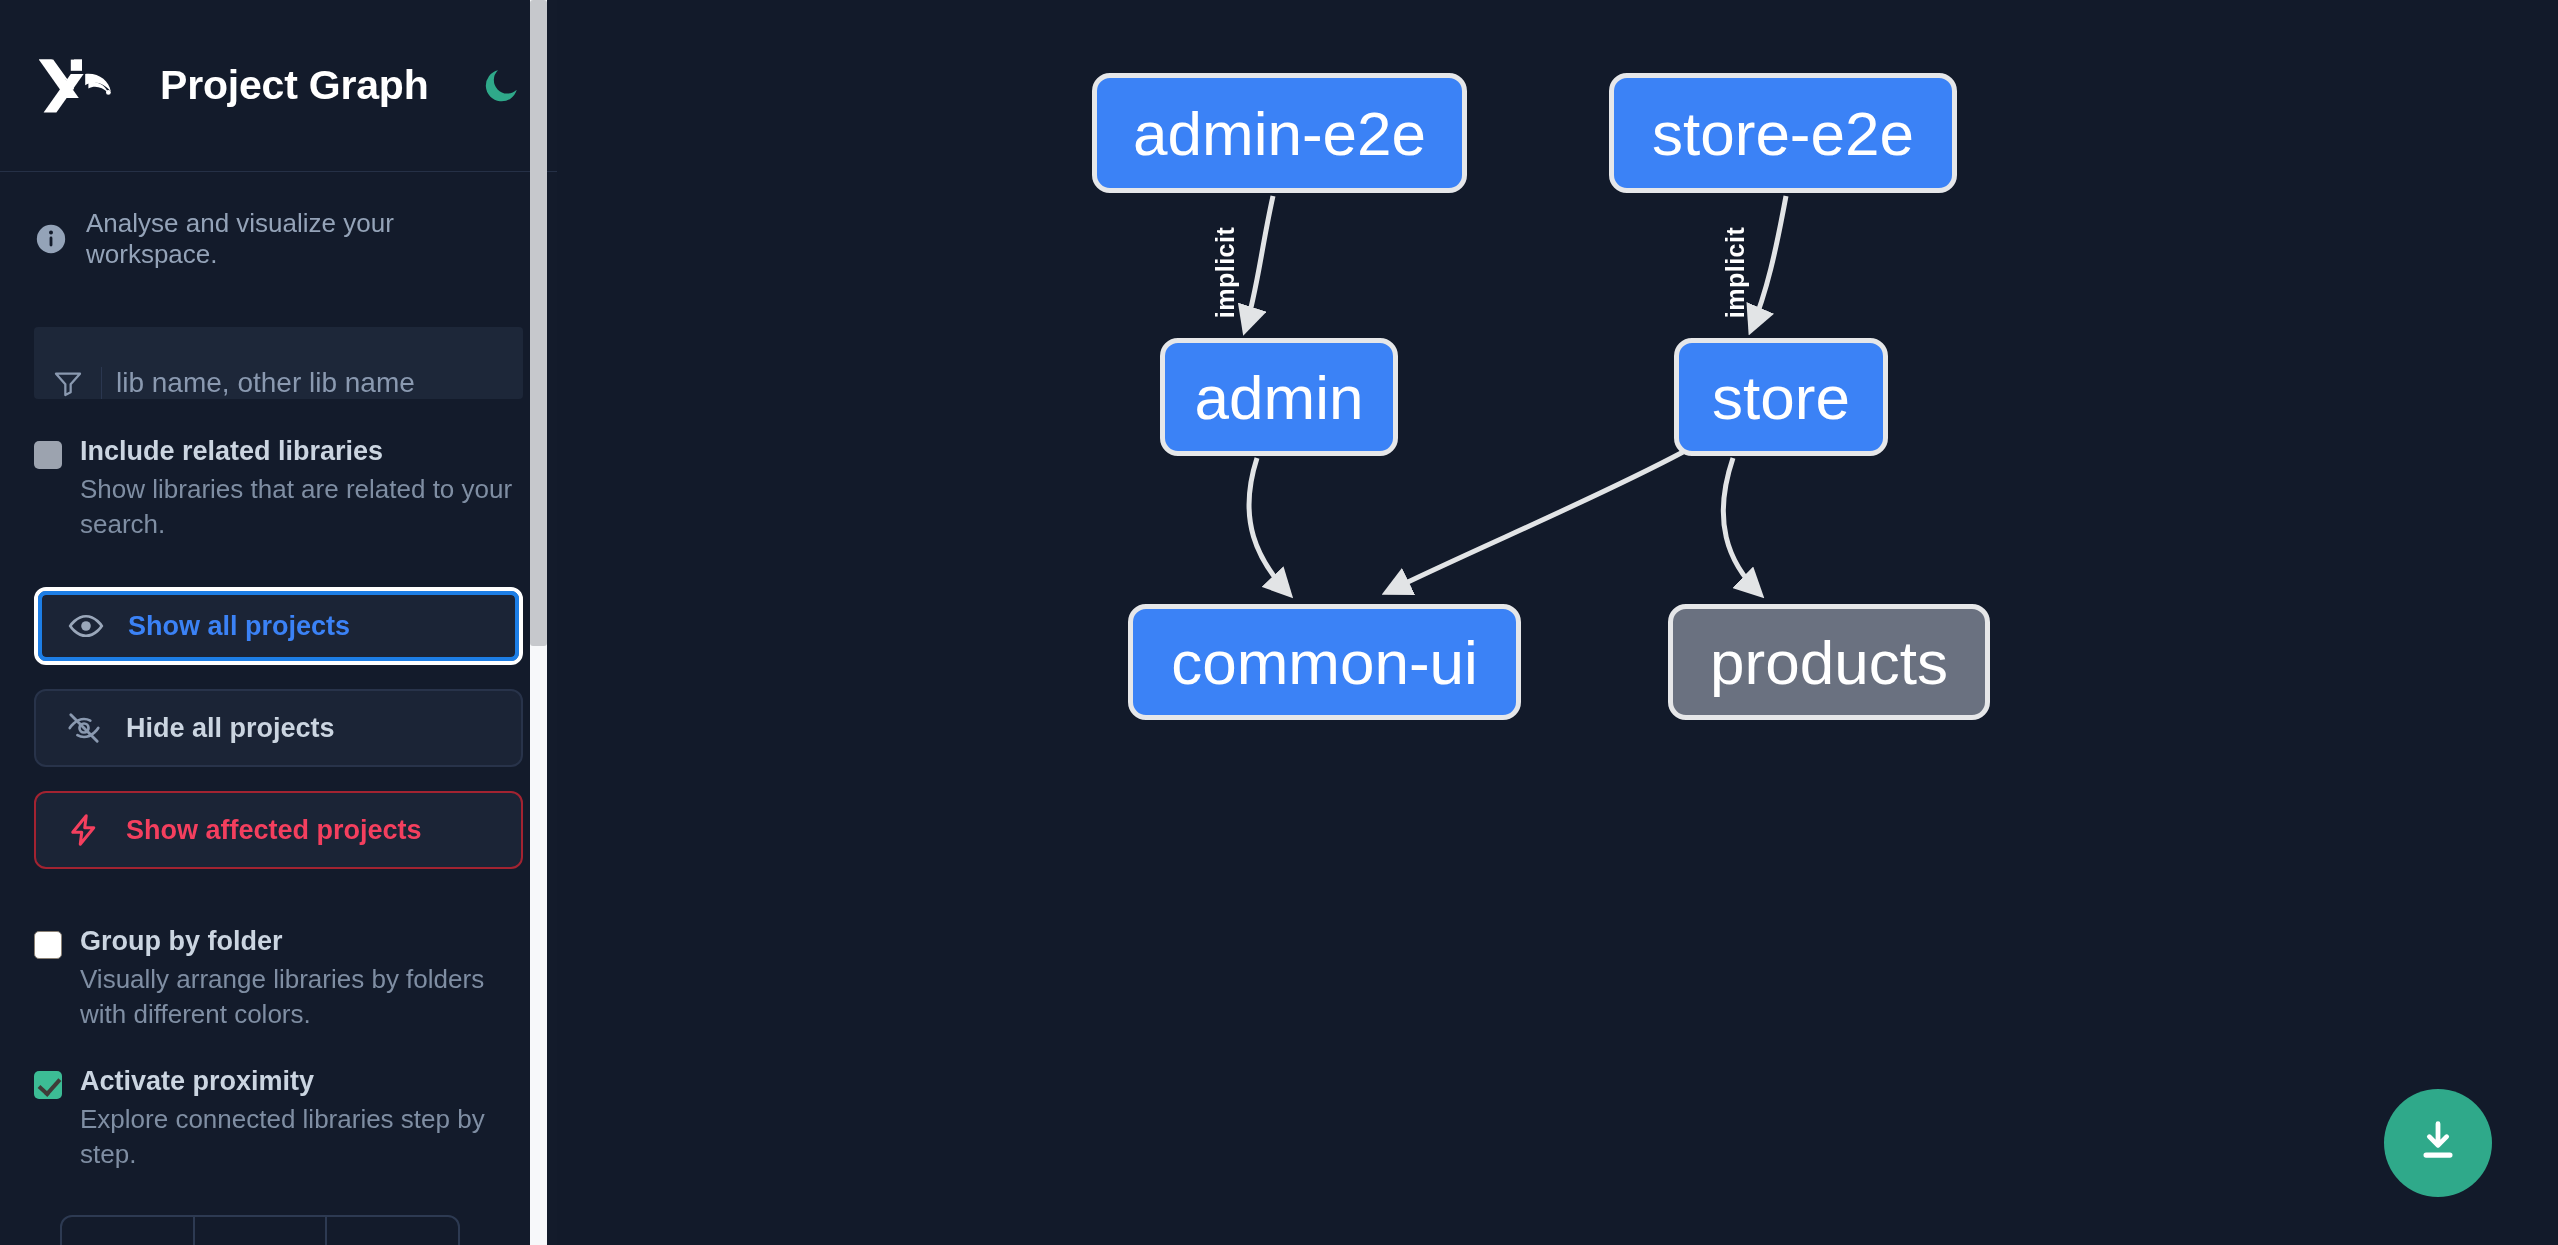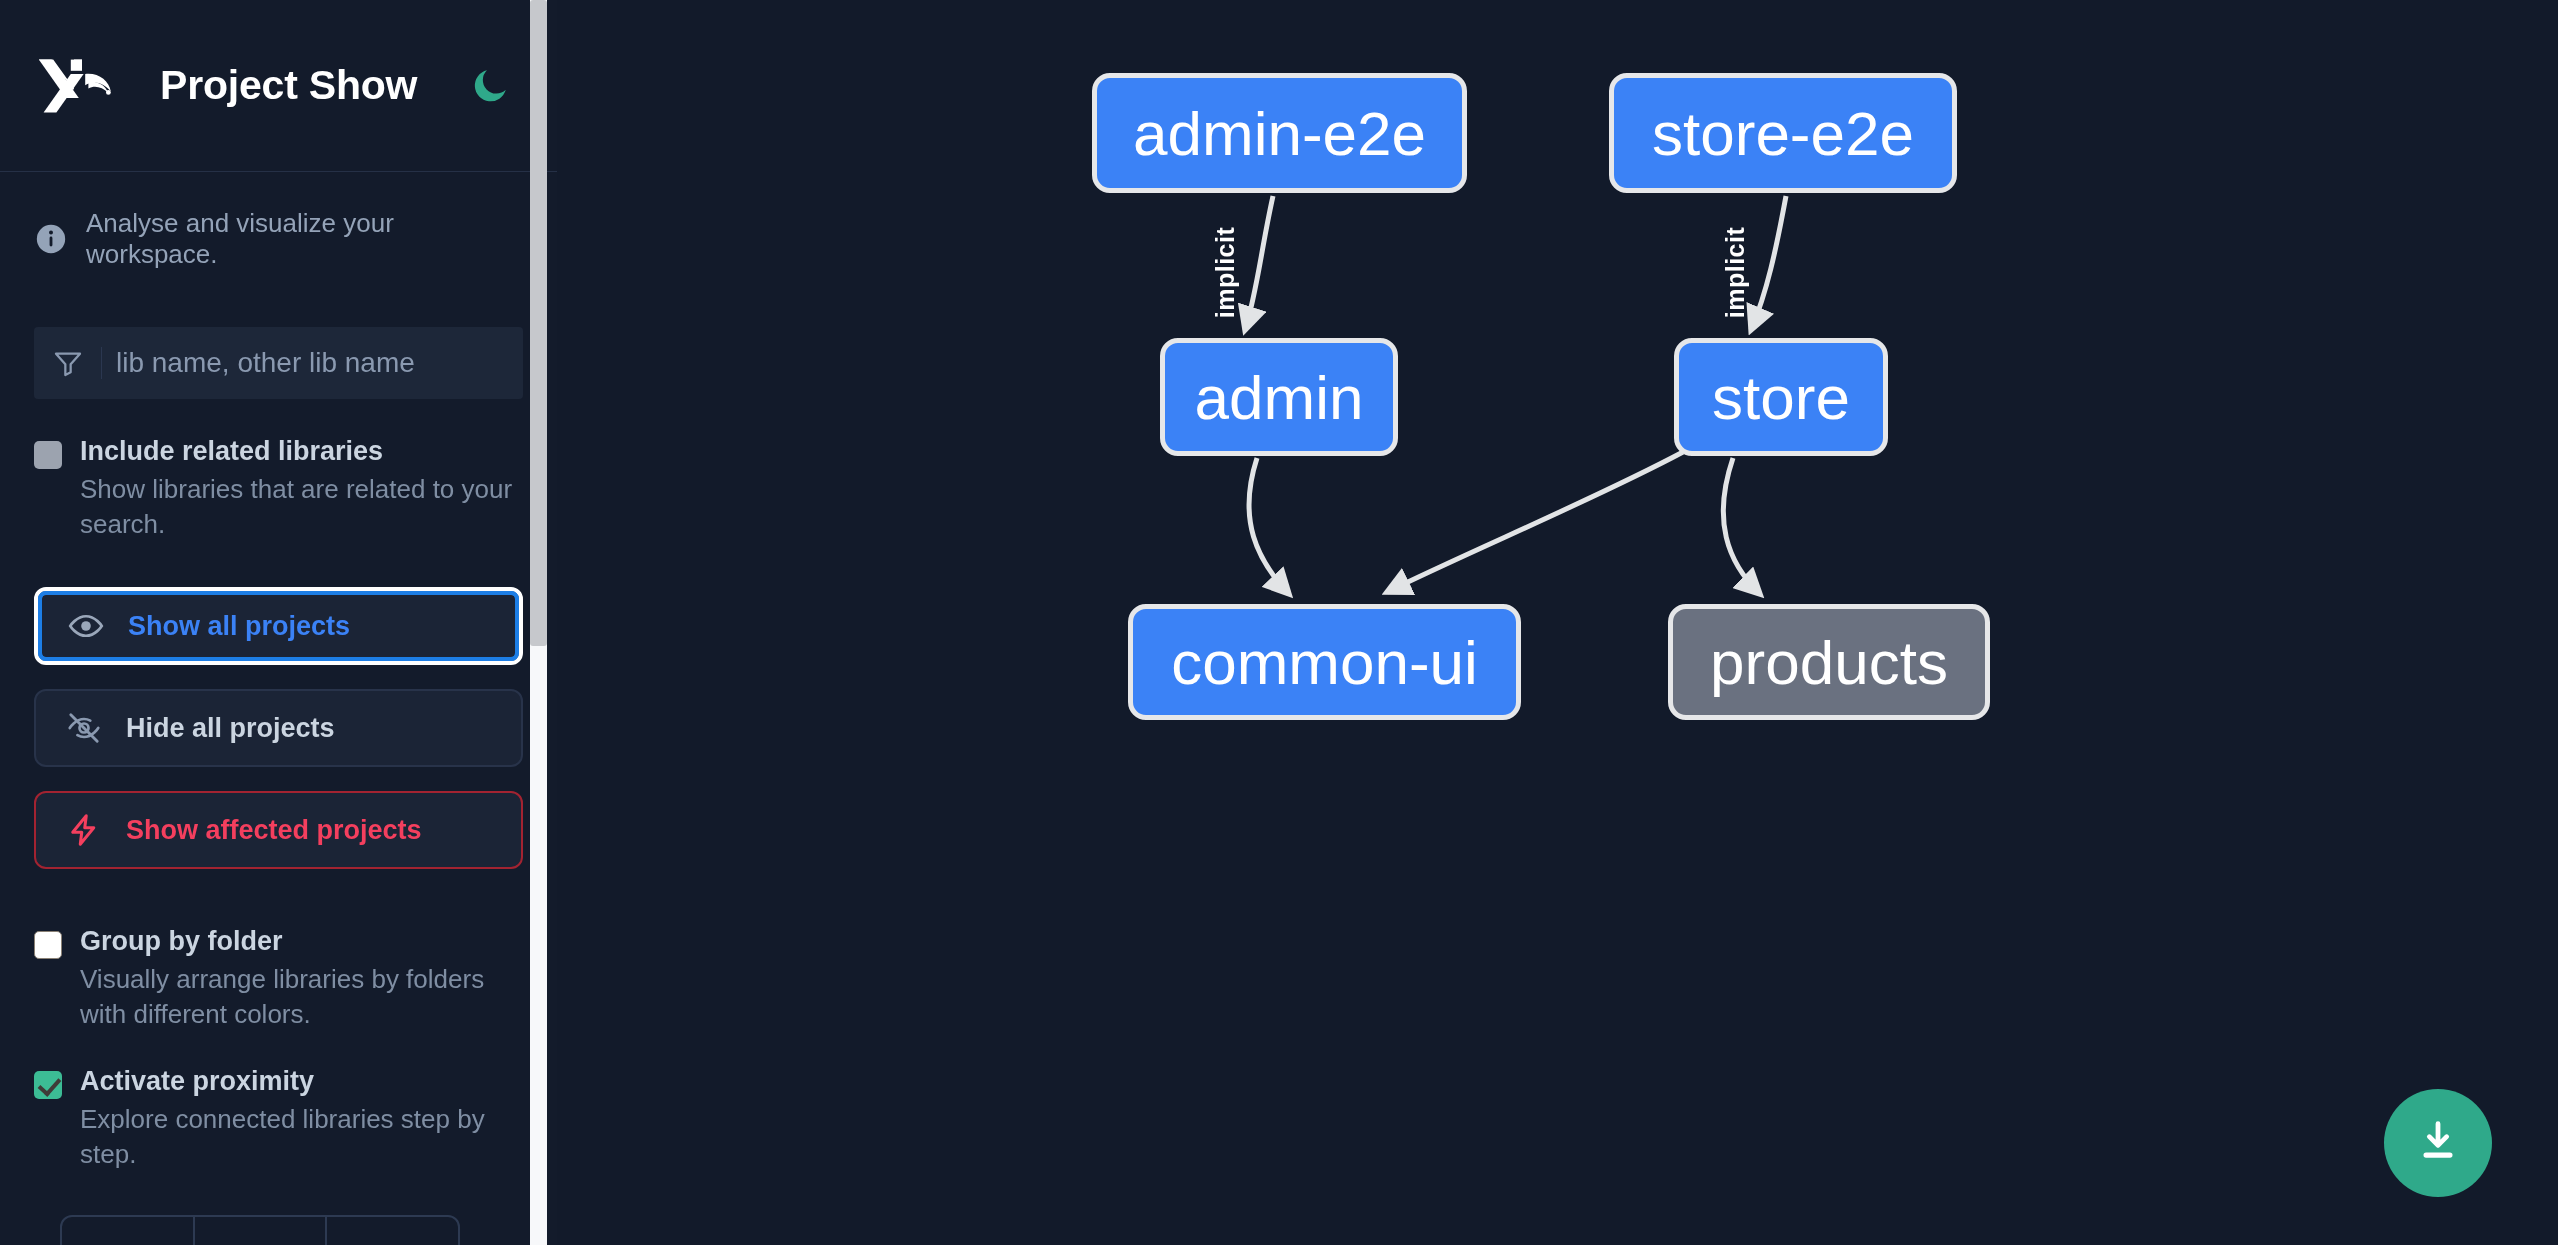--- a/index.html
+++ b/index.html
@@ -47,21 +47,21 @@
   }
   .info-icon { flex: 0 0 34px; width: 34px; height: 34px; }
   .subtitle-text { color: #94A3B8; font-size: 26px; line-height: 1.2; }
 
   
   .filter-wrap {
     margin: 57px 34px 0 34px;
     height: 72px;
     background: #1D2739;
     border-radius: 4px;
-    display: flex; align-items: center;
+    display: flex; align-items: flex-end;
     overflow: hidden;
   }
   .filter-icon-box {
     width: 68px;
     display: flex; align-items: center; justify-content: center;
     border-right: 1px solid #2B3purple;
     border-right: 1px solid #2C3purple;
     border-right: 1px solid #2B3750;
   }
   .filter-input {
@@ -234,21 +234,21 @@
         <svg viewBox="0 0 120 90" width="96" height="72" aria-hidden="true">
           <path fill="#FFFFFF" d="M6 12 h18 l26 36 v-36 h10 v12 h-10 v26 l-9 -12 z"></path>
           <path fill="#FFFFFF" d="M6 12 h16 l34 48 h-16 z"></path>
           <rect fill="#FFFFFF" x="46" y="12" width="14" height="14"></rect>
           <path fill="#FFFFFF" d="M46 30 h16 l-34 48 h-16 z"></path>
           <path fill="#FFFFFF" d="M64 30 c16 -2 30 8 32 22 c-10 -12 -22 -14 -32 -8 z"></path>
           <path fill="#FFFFFF" d="M68 40 c12 -2 22 5 25 14 c-8 -8 -17 -10 -25 -6 z"></path>
           <circle fill="#FFFFFF" cx="93" cy="53" r="3"></circle>
         </svg>
       </span>
-      <span class="app-title">Project Show</span>
+      <span class="app-title">Project Graph</span>
       <span class="theme-toggle">
         <svg viewBox="0 0 24 24" width="42" height="42" aria-hidden="true">
           <path fill="#2FA98A" d="M21 14.2A9 9 0 1 1 10.3 3 7.2 7.2 0 0 0 21 14.2z"></path>
         </svg>
       </span>
     </div>
 
     <div class="subtitle-row">
       <span class="info-icon">
         <svg viewBox="0 0 24 24" width="34" height="34" aria-hidden="true">

